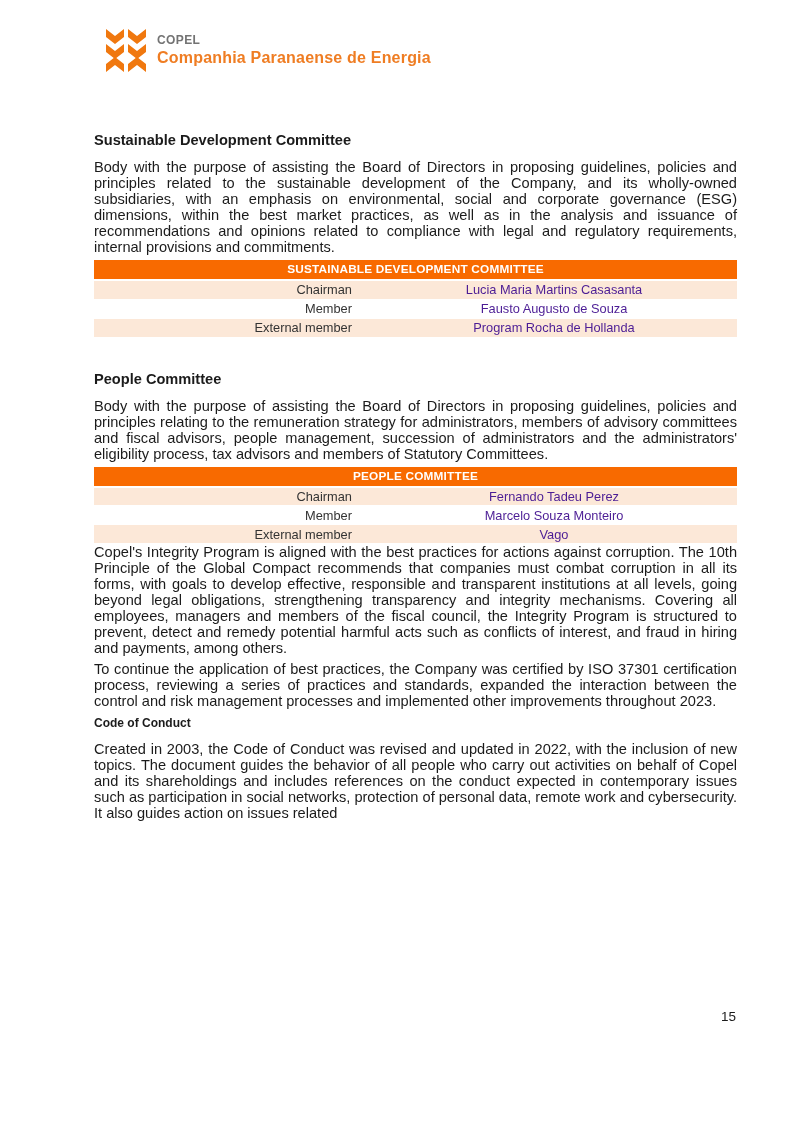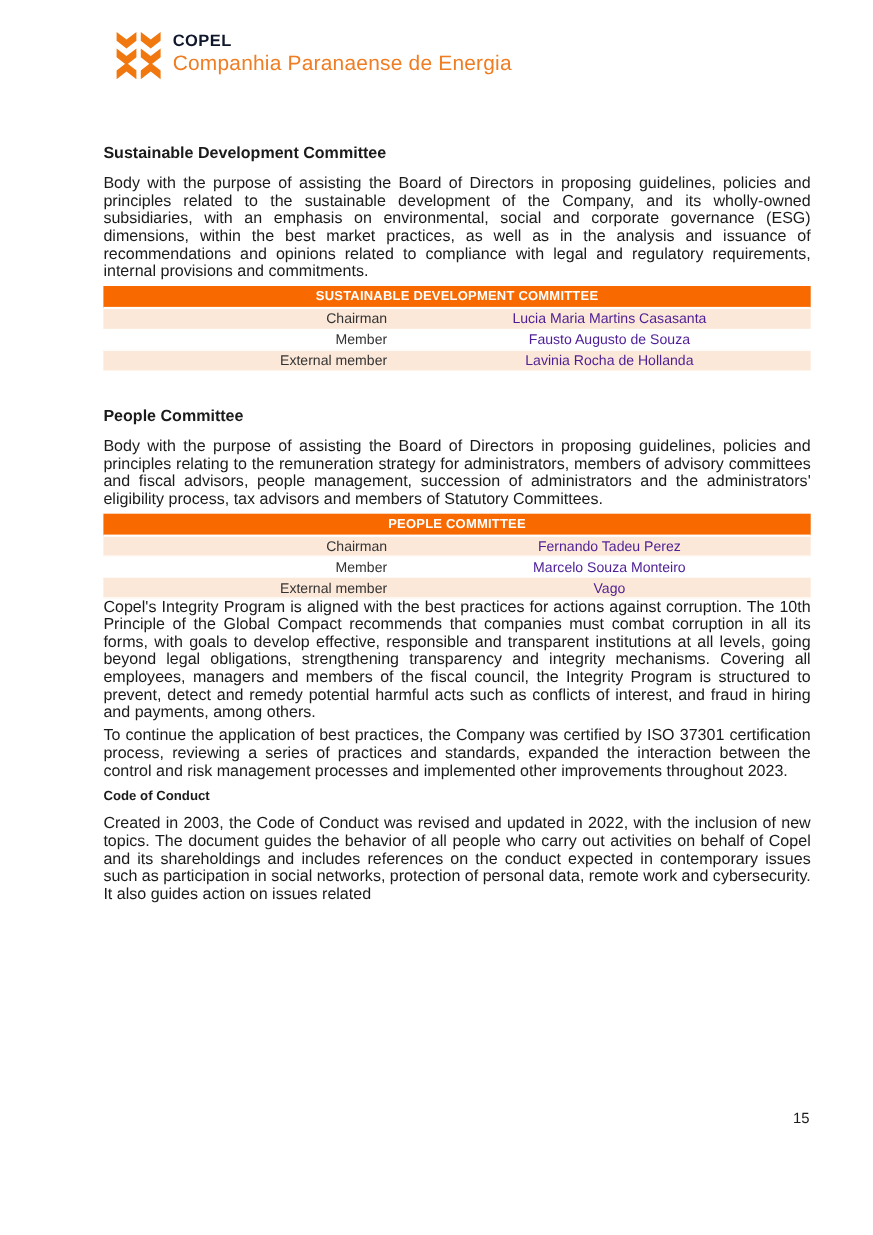--- a/index.html
+++ b/index.html
@@ -21,27 +21,27 @@
     left: 104px;
     top: 27px;
     display: flex;
     align-items: center;
     gap: 9px;
   }
   .logo-icon svg { width: 44px; height: 46px; display: block; }
   .logo-text { line-height: 1.1; }
   .logo-name {
     font-weight: bold;
-    font-size: 15px;
-    color: #0f172a;
+    font-size: 12px;
+    color: #737373;
     letter-spacing: 0.4px;
   }
   .logo-tagline {
-    font-weight: normal;
-    font-size: 19px;
+    font-weight: bold;
+    font-size: 16px;
     color: #ef7d23;
     margin-top: 2px;
     letter-spacing: 0.2px;
   }
 
   
   .content {
     position: absolute;
     left: 94px;
     top: 131px;
@@ -161,21 +161,21 @@
         <tr class="data-row peach">
           <td class="role">Chairman</td>
           <td class="name">Lucia Maria Martins Casasanta</td>
         </tr>
         <tr class="data-row">
           <td class="role">Member</td>
           <td class="name">Fausto Augusto de Souza</td>
         </tr>
         <tr class="data-row peach">
           <td class="role">External member</td>
-          <td class="name">Lavinia Rocha de Hollanda</td>
+          <td class="name">Program Rocha de Hollanda</td>
         </tr>
       </tbody>
     </table>
 
     <h2 class="committee-heading mt-lg">People Committee</h2>
     <p class="body">Body with the purpose of assisting the Board of Directors in proposing guidelines, policies and principles relating to the remuneration strategy for administrators, members of advisory committees and fiscal advisors, people management, succession of administrators and the administrators' eligibility process, tax advisors and members of Statutory Committees.</p>
 
     <table class="committee-table">
       <thead>
         <tr>

